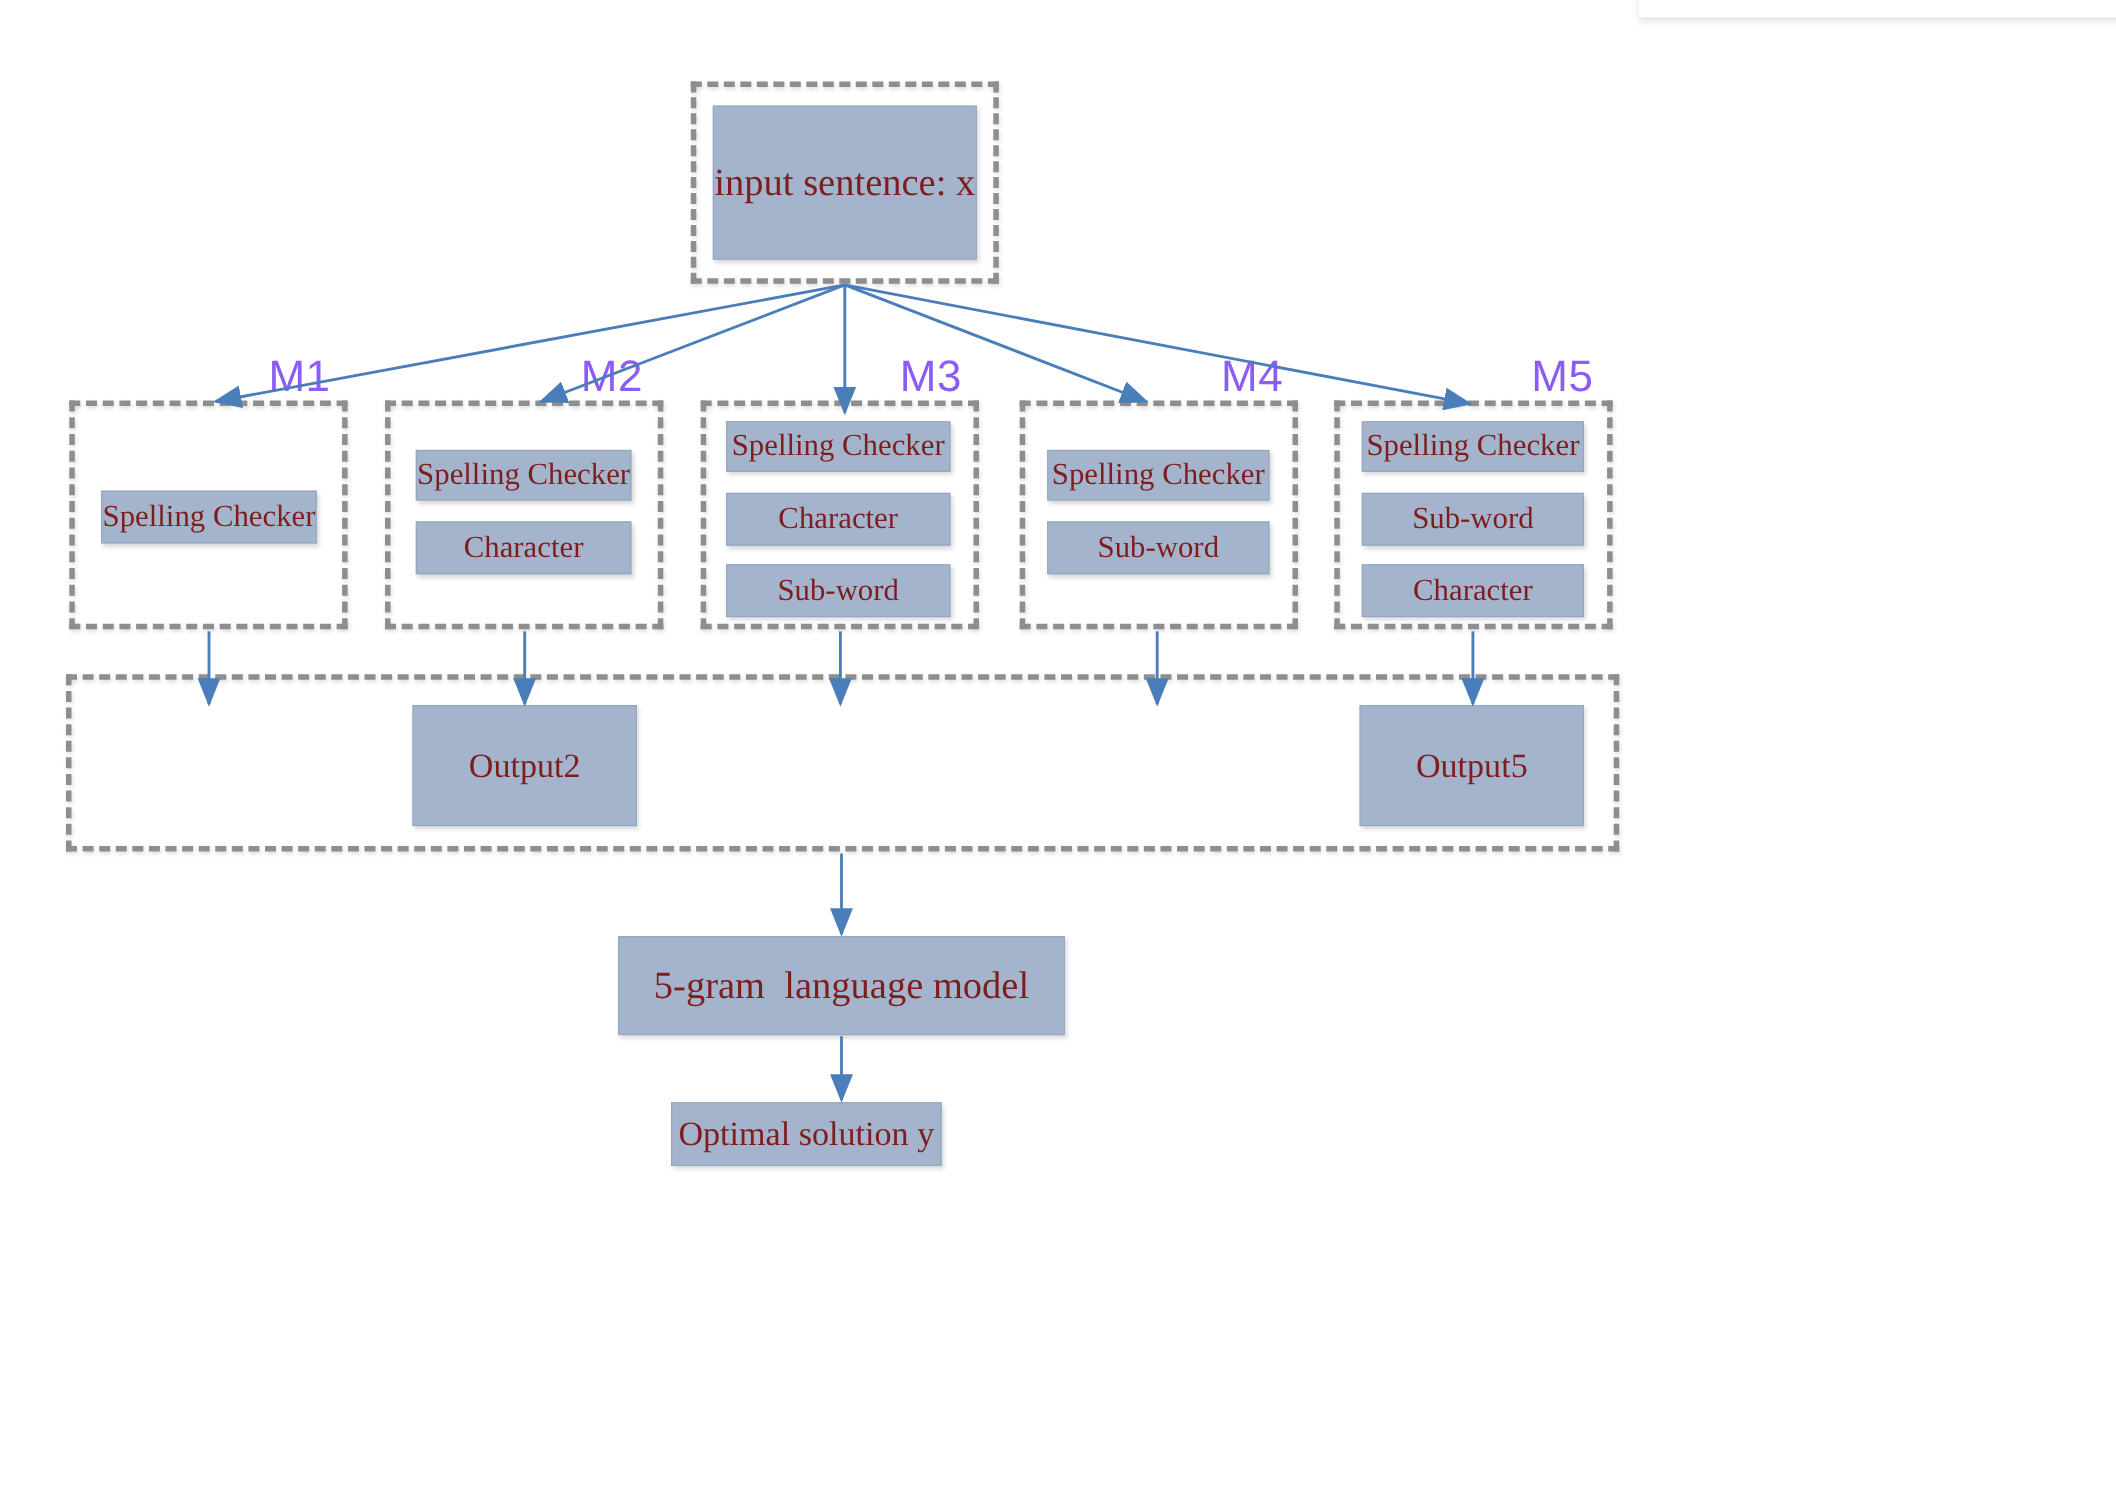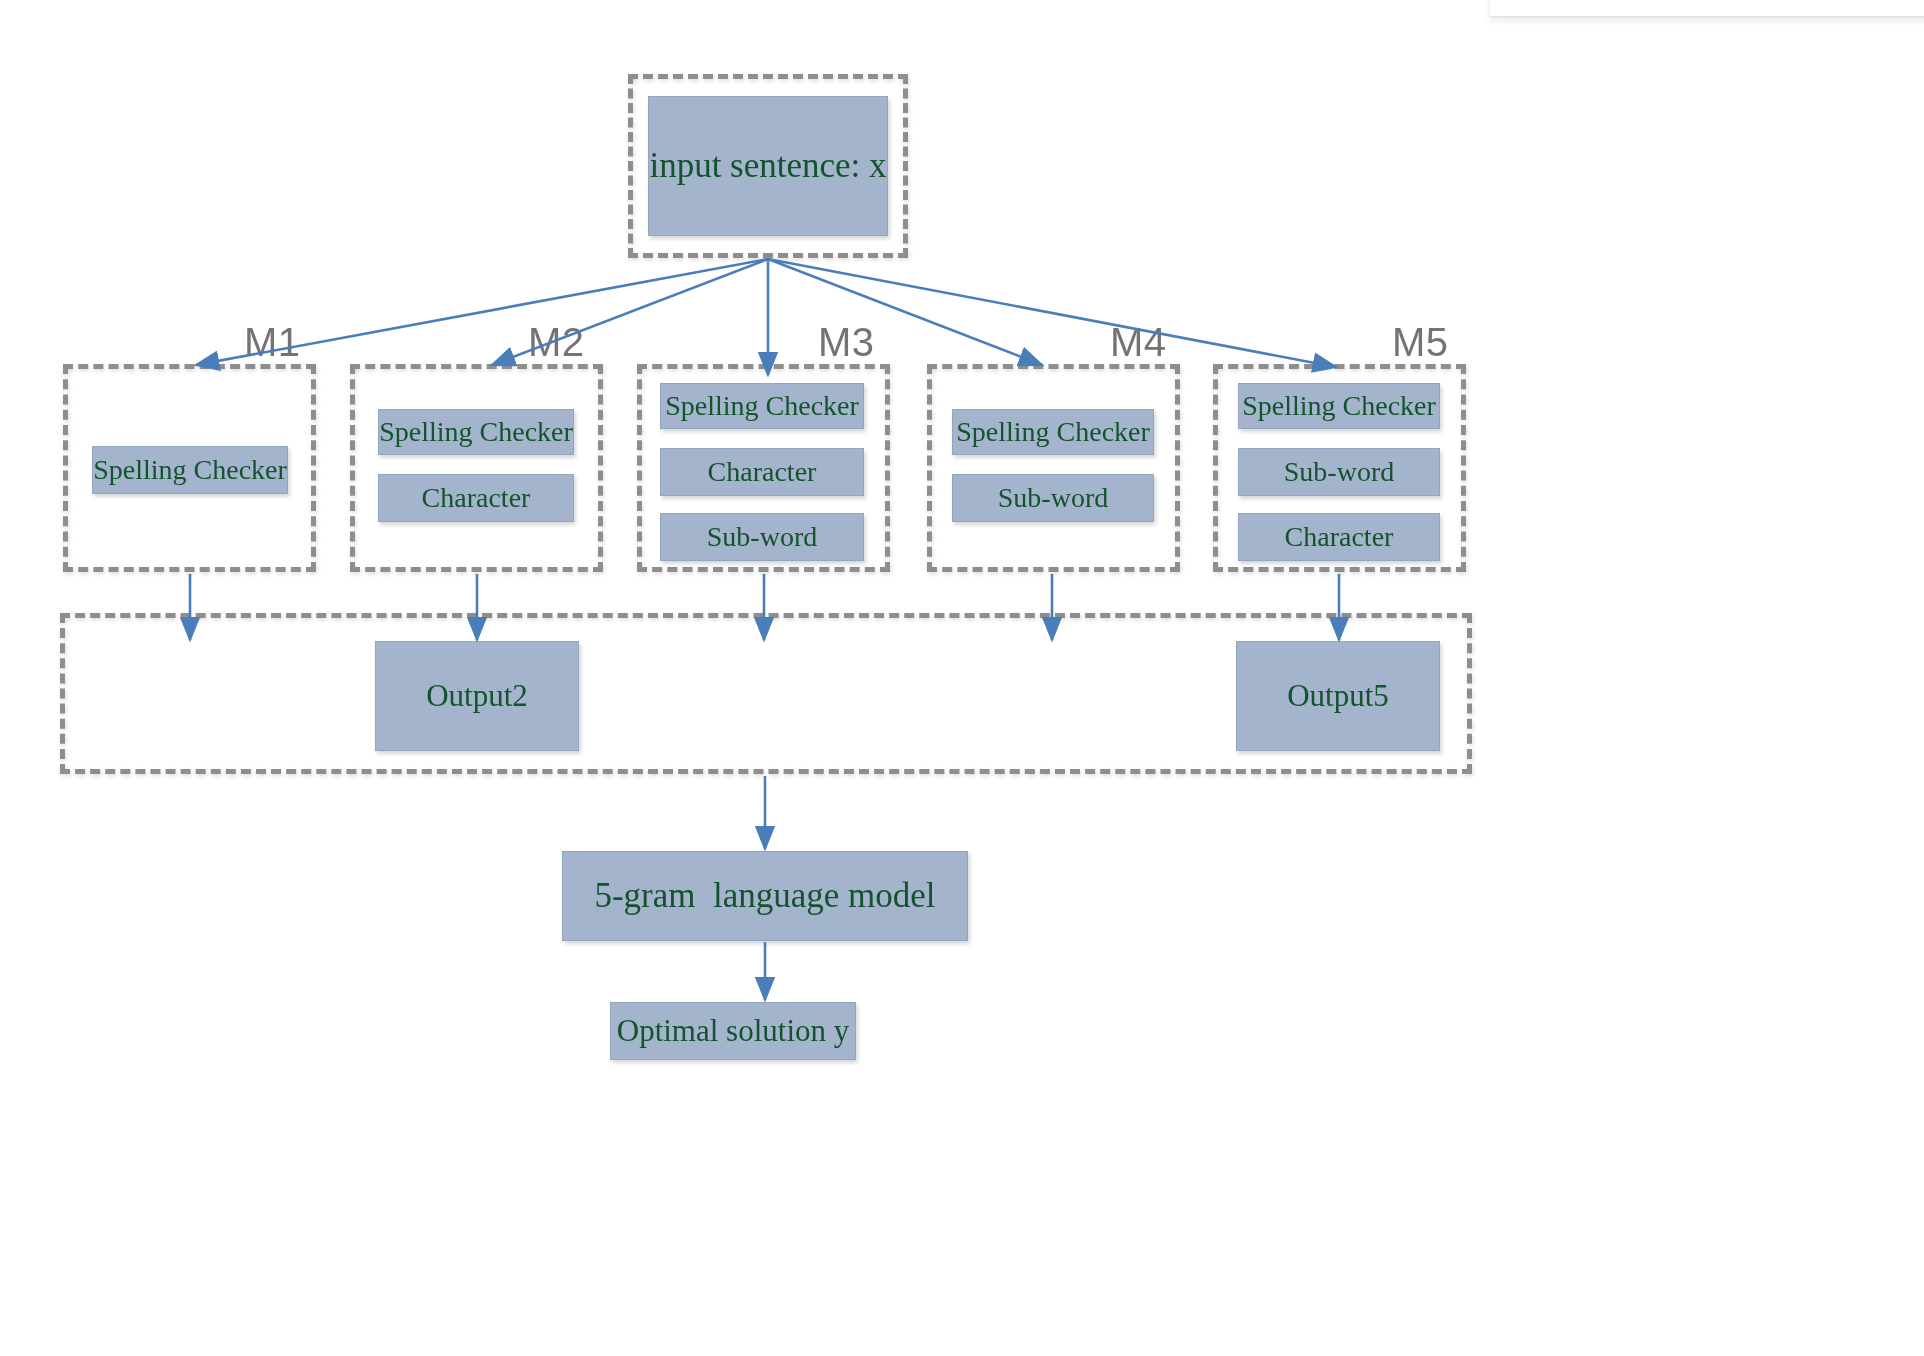--- a/index.html
+++ b/index.html
@@ -42,36 +42,36 @@
 
   
   .node {
     position: absolute;
     box-sizing: border-box;
     background: #a3b4cc;
     border: 1px solid #93a5c0;
     display: flex;
     align-items: center;
     justify-content: center;
-    color: #14532d;
+    color: #7f1d1d;
     text-align: center;
     line-height: 1.15;
     box-shadow: 2px 3px 4px rgba(0,0,0,0.16);
     white-space: pre;
   }
   .node.big   { font-size: 35px; }
   .node.mid   { font-size: 31px; }
   .node.small { font-size: 28px; }
 
   
   .mlabel {
     position: absolute;
     font-family: "Liberation Sans", "DejaVu Sans", sans-serif;
     font-size: 40px;
-    color: #737373;
+    color: #8b5cf6;
     letter-spacing: 0.5px;
     white-space: nowrap;
   }
 
   
   #arrows {
     position: absolute;
     inset: 0;
     width: 1924px;
     height: 1356px;

